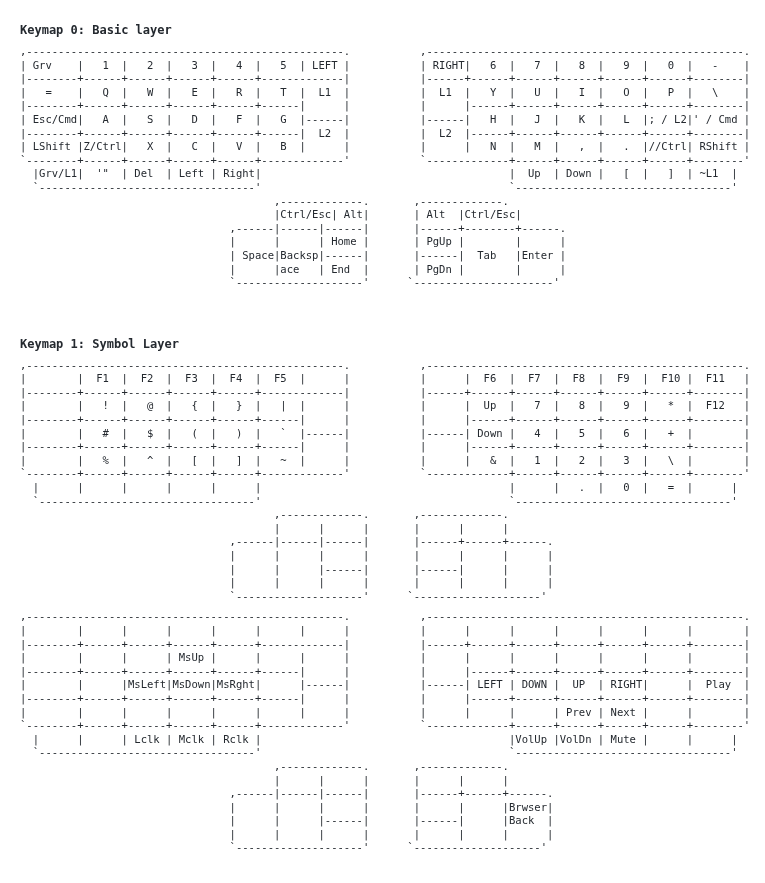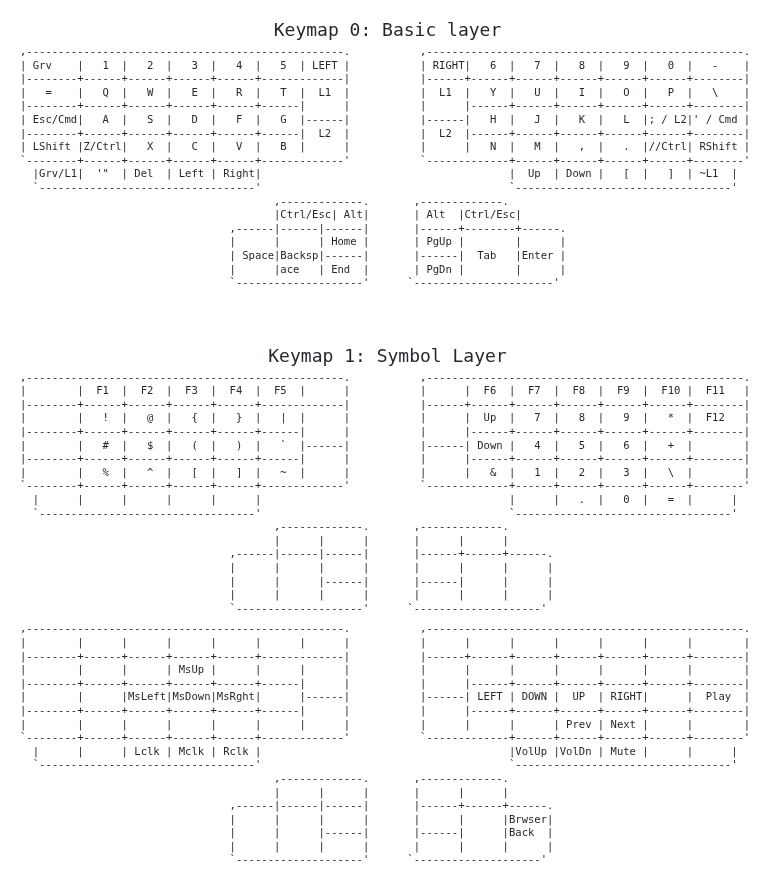--- a/index.html
+++ b/index.html
@@ -12,30 +12,29 @@
     background: var(--bg);
   }
   body {
     padding: 22px 10px 10px 20px;
     width: 765px;
     box-sizing: border-box;
     font-family: "DejaVu Sans Mono", "Liberation Mono", monospace;
     color: var(--text);
   }
   .km-section { display: block; }
-  .km-section.s1 { margin-top: 58px; }
+  .km-section.s1 { margin-top: 46px; }
   .km-section.s2 { margin-top: 6px; }
   .km-title {
     font-family: "DejaVu Sans Mono", "Liberation Mono", monospace;
-    font-size: 18px;
+    font-size: 12px;
     line-height: 16px;
-    font-weight: 400;
+    font-weight: 700;
     color: var(--text);
     white-space: pre;
-    text-align: center;
   }
   pre.km-art {
     margin: 7px 0 0 0;
     padding: 0;
     font-family: "DejaVu Sans Mono", "Liberation Mono", monospace;
     font-size: 10.55px;
     line-height: 13.6px;
     color: var(--text);
     white-space: pre;
     tab-size: 4;

